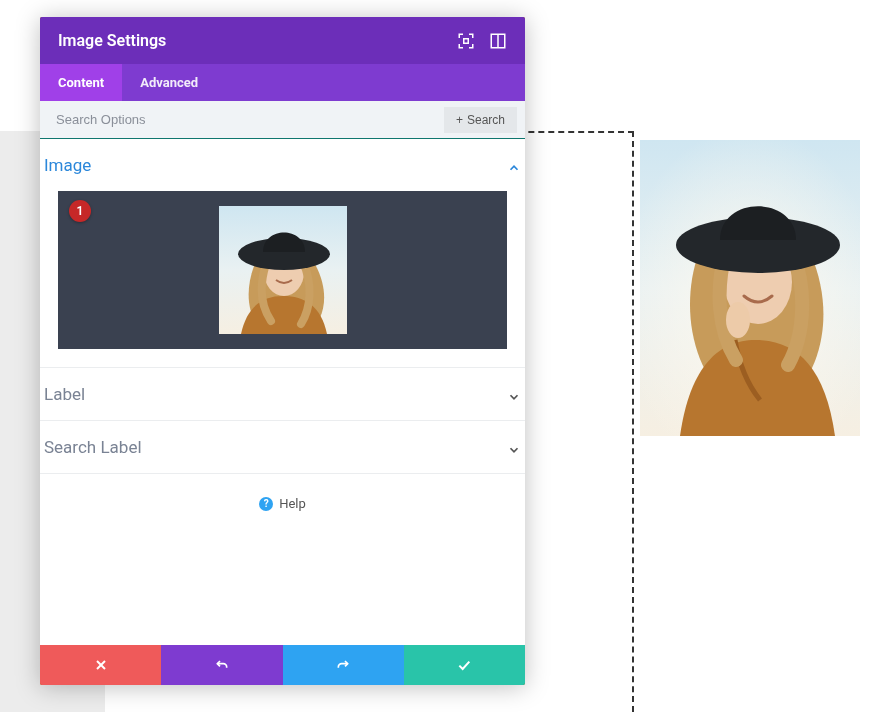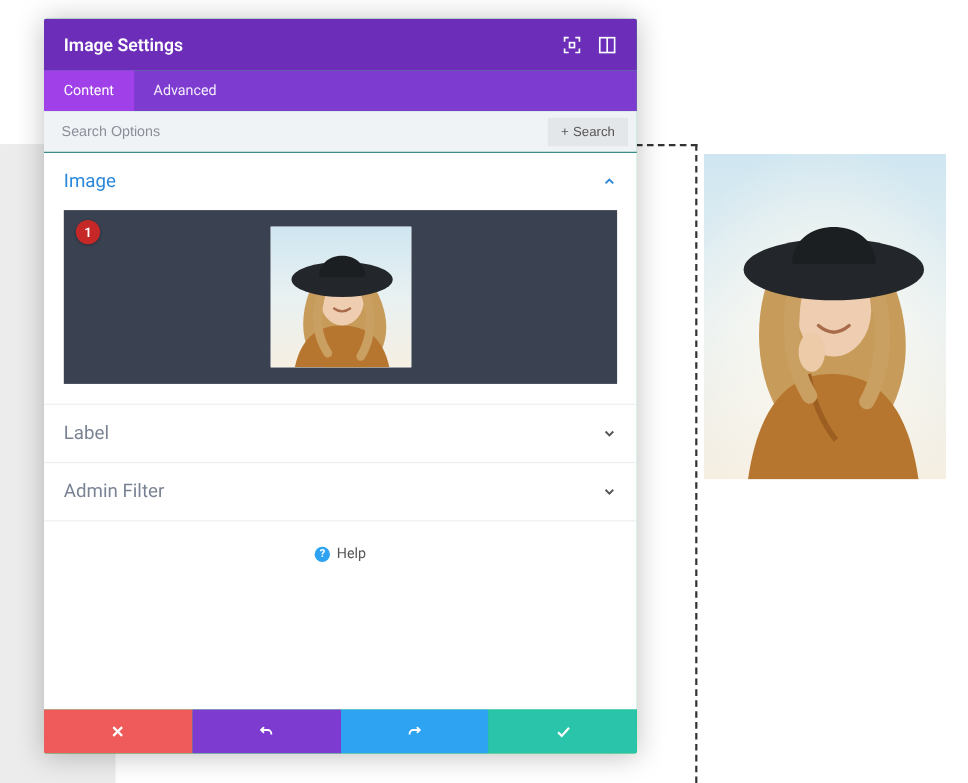--- a/index.html
+++ b/index.html
@@ -49,22 +49,22 @@
       height: 296px;
       overflow: hidden;
     }
     .preview svg { width: 100%; height: 100%; display: block; }
 
     
     .panel {
       position: absolute;
       left: 40px;
       top: 17px;
-      width: 539px;
-      background: #22c55e;
+      width: 485px;
+      background: #a16207;
       box-shadow: 0 2px 25px rgba(0,0,0,0.25);
       border-radius: 2px;
       overflow: hidden;
       display: flex;
       flex-direction: column;
       height: 668px;
     }
 
     .panel-header {
       background: #6c2eb9;
@@ -91,21 +91,21 @@
       cursor: pointer;
     }
 
     .tabs {
       background: #7e3bd0;
       display: flex;
     }
     .tab {
       color: #fff;
       font-size: 13px;
-      font-weight: 400;
+      font-weight: 700;
       padding: 11px 18px;
       cursor: pointer;
       opacity: 0.9;
     }
     .tab.active {
       background: #a040e8;
       opacity: 1;
     }
 
     .search-bar {
@@ -142,23 +142,23 @@
       flex: 1;
       overflow-y: auto;
       background: #fff;
     }
 
     .section {
       border-bottom: 1px solid #ebedef;
     }
     .section-header {
       display: flex;
-      align-items: center;
+      align-items: flex-end;
       justify-content: space-between;
-      padding: 16px 18px;
+      padding: 16px 4px;
       cursor: pointer;
     }
     .section-header.open .section-title {
       color: #2b87da;
     }
     .section-title {
       font-size: 17px;
       font-weight: 400;
       color: #7a8394;
     }
@@ -356,21 +356,21 @@
         <div class="section-title">Label</div>
         <svg class="chev gray" viewBox="0 0 24 24" fill="none" stroke="currentColor" stroke-width="3">
             <polyline points="6 9 12 15 18 9"></polyline>
           </svg>
       </div>
     </div>
 
 
     <div class="section">
       <div class="section-header">
-        <div class="section-title">Admin Filter</div>
+        <div class="section-title">Search Label</div>
         <svg class="chev gray" viewBox="0 0 24 24" fill="none" stroke="currentColor" stroke-width="3">
             <polyline points="6 9 12 15 18 9"></polyline>
           </svg>
       </div>
     </div>
 
     <div class="help-row">
       <span class="help-icon">?</span>
       <span>Help</span>
     </div>

